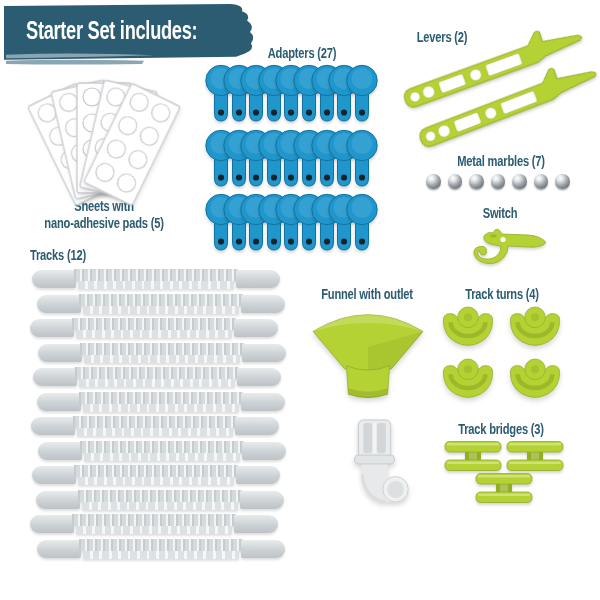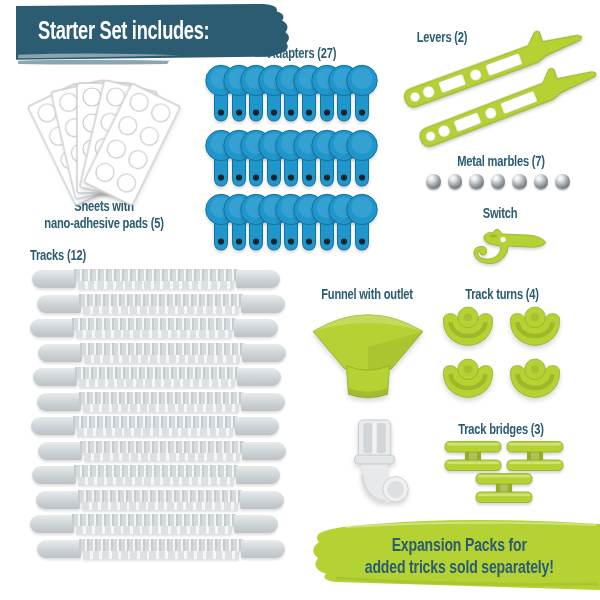--- a/index.html
+++ b/index.html
@@ -12,21 +12,21 @@
 
   .label{position:absolute;color:var(--teal);font-weight:700;font-size:15.5px;line-height:1.1;
          text-align:center;letter-spacing:-0.3px;transform:scaleX(0.72);transform-origin:50% 50%;
          white-space:nowrap;}
   #lbl-tracks{text-align:left;transform-origin:0 50%;}
 
   .pieces{position:absolute;}
   svg.piece{position:absolute;overflow:visible;}
 
   
-  .top-banner{position:absolute;left:16px;top:4px;width:252px;height:62px;padding-left:24px;}
+  .top-banner{position:absolute;left:4px;top:4px;width:252px;height:62px;}
   .banner-bg{position:absolute;left:0;top:0;width:100%;height:100%;}
   .banner-text{position:absolute;left:22px;top:12px;color:#fff;font-size:25px;font-weight:700;
                letter-spacing:-0.4px;white-space:nowrap;transform:scaleX(0.73);transform-origin:left center;}
 
   
   .footer-banner{position:absolute;left:306px;top:516px;width:294px;height:80px;}
   .footer-text{position:absolute;left:0;right:0;top:19px;text-align:center;color:var(--teal);
                font-weight:700;font-size:18px;line-height:1.2;letter-spacing:-0.2px;
                transform:scaleX(0.78);transform-origin:50% 50%;padding-left:16px;}
 
@@ -386,24 +386,13 @@
   <svg id="switch-piece" class="piece shadow-sm" viewBox="0 0 88 46">
       <use href="#sym-switch"></use>
     </svg>
   <svg id="funnel-piece" class="piece shadow-md" viewBox="0 0 124 104">
       <use href="#sym-funnel"></use>
     </svg>
   <svg id="outlet-piece" class="piece shadow-md" viewBox="0 0 72 86">
       <use href="#sym-outlet"></use>
     </svg>
 
-  <div class="footer-banner">
-    <svg class="banner-bg" viewBox="0 0 294 80" preserveAspectRatio="none">
-      <path style="fill:var(--lime,#b4d233)" d="M22 14 Q6 18 13 26 Q2 34 12 42 Q4 52 20 58 Q14 64 30 66 L294 74 L294 8 Q160 0 70 8 Q36 10 22 14 Z"></path>
-      <path d="M40 11 Q160 3.5 290 9" stroke="rgba(255,255,255,0.35)" stroke-width="2.2" fill="none"></path>
-      <path d="M30 62 Q150 70 292 68" stroke="rgba(0,0,0,0.06)" stroke-width="3" fill="none"></path>
-    </svg>
-    <div class="footer-text">
-      <div>Expansion Packs for</div>
-      <div>added tricks sold separately!</div>
-    </div>
-  </div>
 </div>
 
 </body></html>

